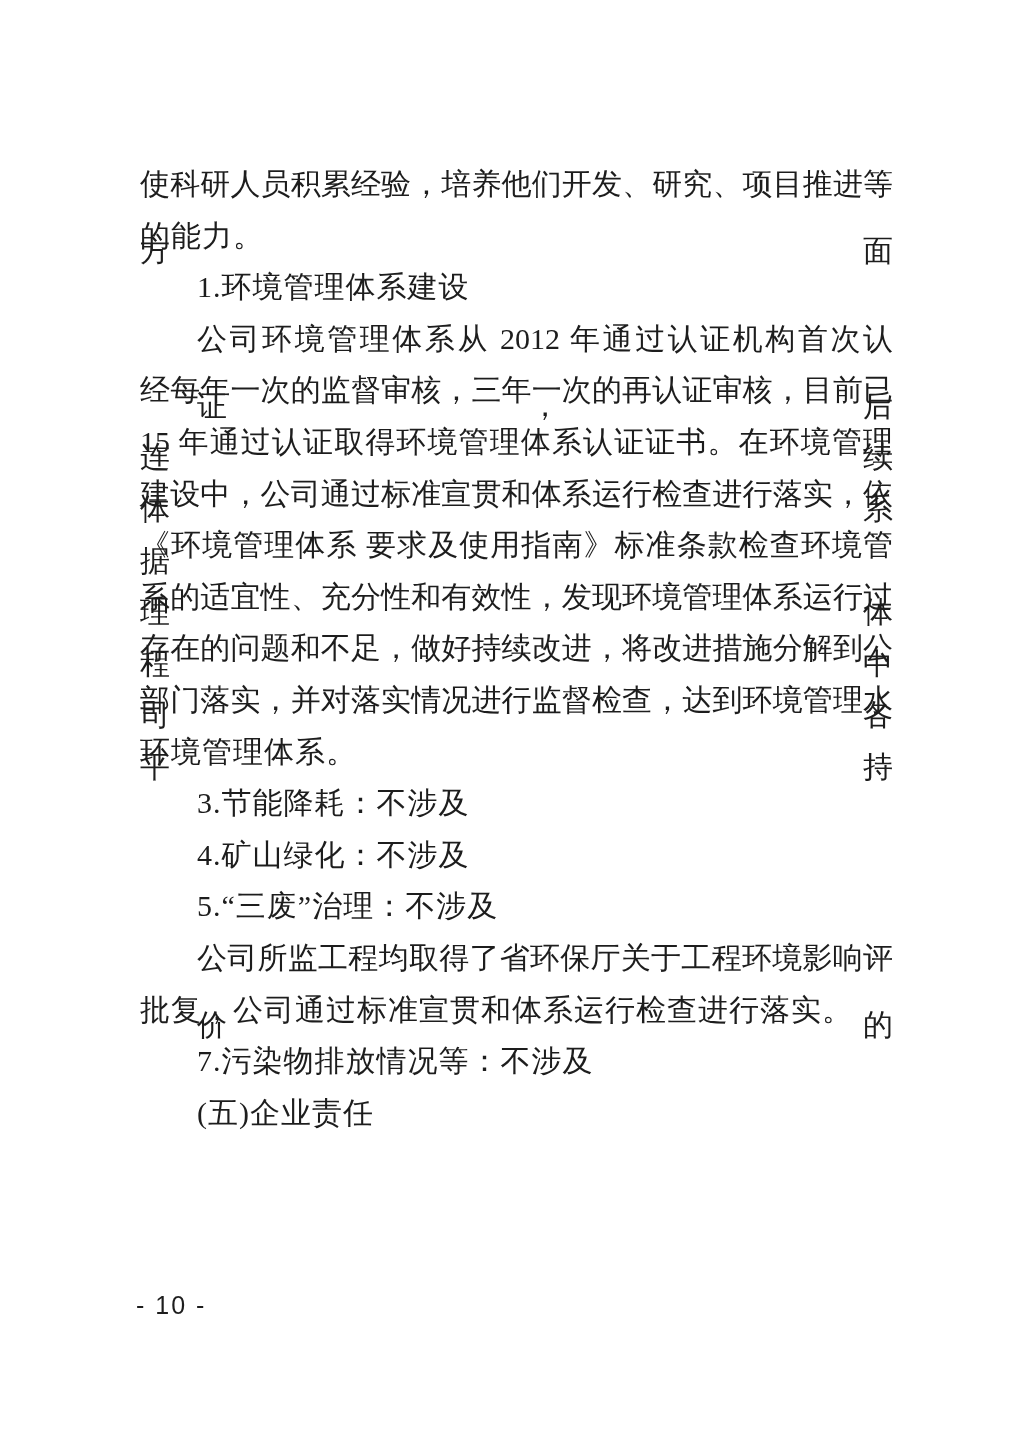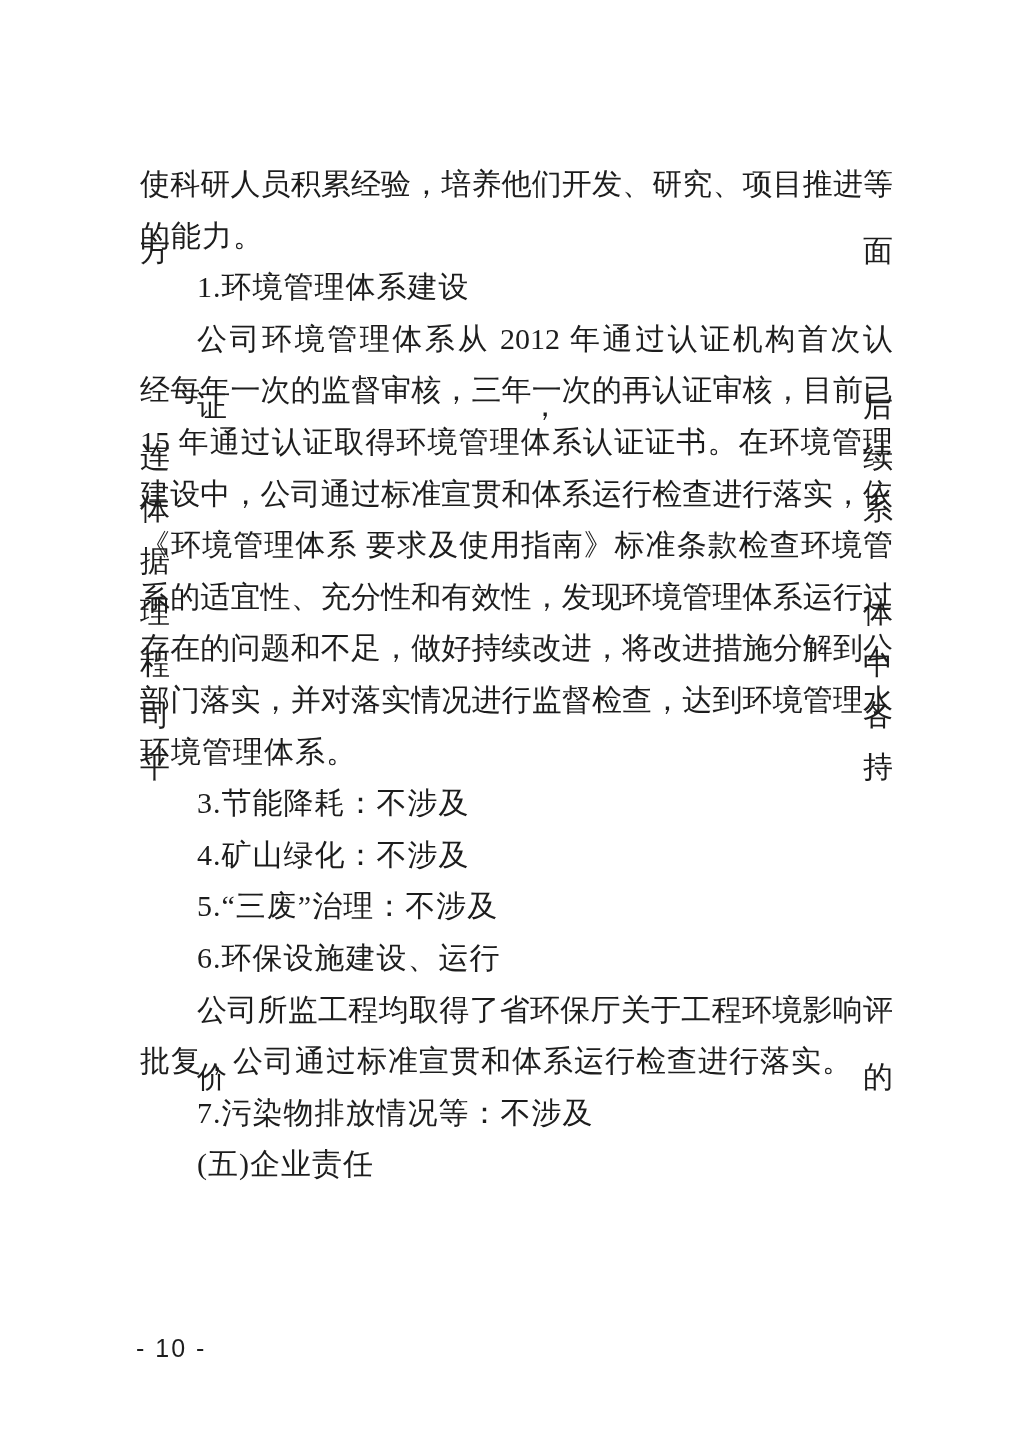--- a/index.html
+++ b/index.html
@@ -38,21 +38,21 @@
     text-align-last: justify;
     text-justify: inter-character;
   }
   
   .ind {
     padding-left: 57px;
   }
   .footer {
     position: absolute;
     left: 136px;
-    top: 1334px;
+    top: 1291px;
     font-family: "Liberation Sans", "DejaVu Sans", sans-serif;
     font-size: 25px;
     letter-spacing: 2px;
     color: #1d1d1d;
   }
 </style>
 </head>
 <body>
 
 <div class="page">
@@ -65,20 +65,19 @@
     <div class="line j">15 年通过认证取得环境管理体系认证证书。在环境管理体系</div>
     <div class="line j">建设中，公司通过标准宣贯和体系运行检查进行落实，依据</div>
     <div class="line j">《环境管理体系 要求及使用指南》标准条款检查环境管理体</div>
     <div class="line j">系的适宜性、充分性和有效性，发现环境管理体系运行过程中</div>
     <div class="line j">存在的问题和不足，做好持续改进，将改进措施分解到公司各</div>
     <div class="line j">部门落实，并对落实情况进行监督检查，达到环境管理水平持</div>
     <div class="line">环境管理体系。</div>
     <div class="line ind">3.节能降耗：不涉及</div>
     <div class="line ind">4.矿山绿化：不涉及</div>
     <div class="line ind">5.“三废”治理：不涉及</div>
-    <div class="line ind">6.环保设施建设、运行</div>
     <div class="line ind j">公司所监工程均取得了省环保厅关于工程环境影响评价的</div>
     <div class="line">批复，公司通过标准宣贯和体系运行检查进行落实。</div>
     <div class="line ind">7.污染物排放情况等：不涉及</div>
     <div class="line ind">(五)企业责任</div>
   </div>
   <div class="footer">- 10 -</div>
 </div>
 
 </body></html>

